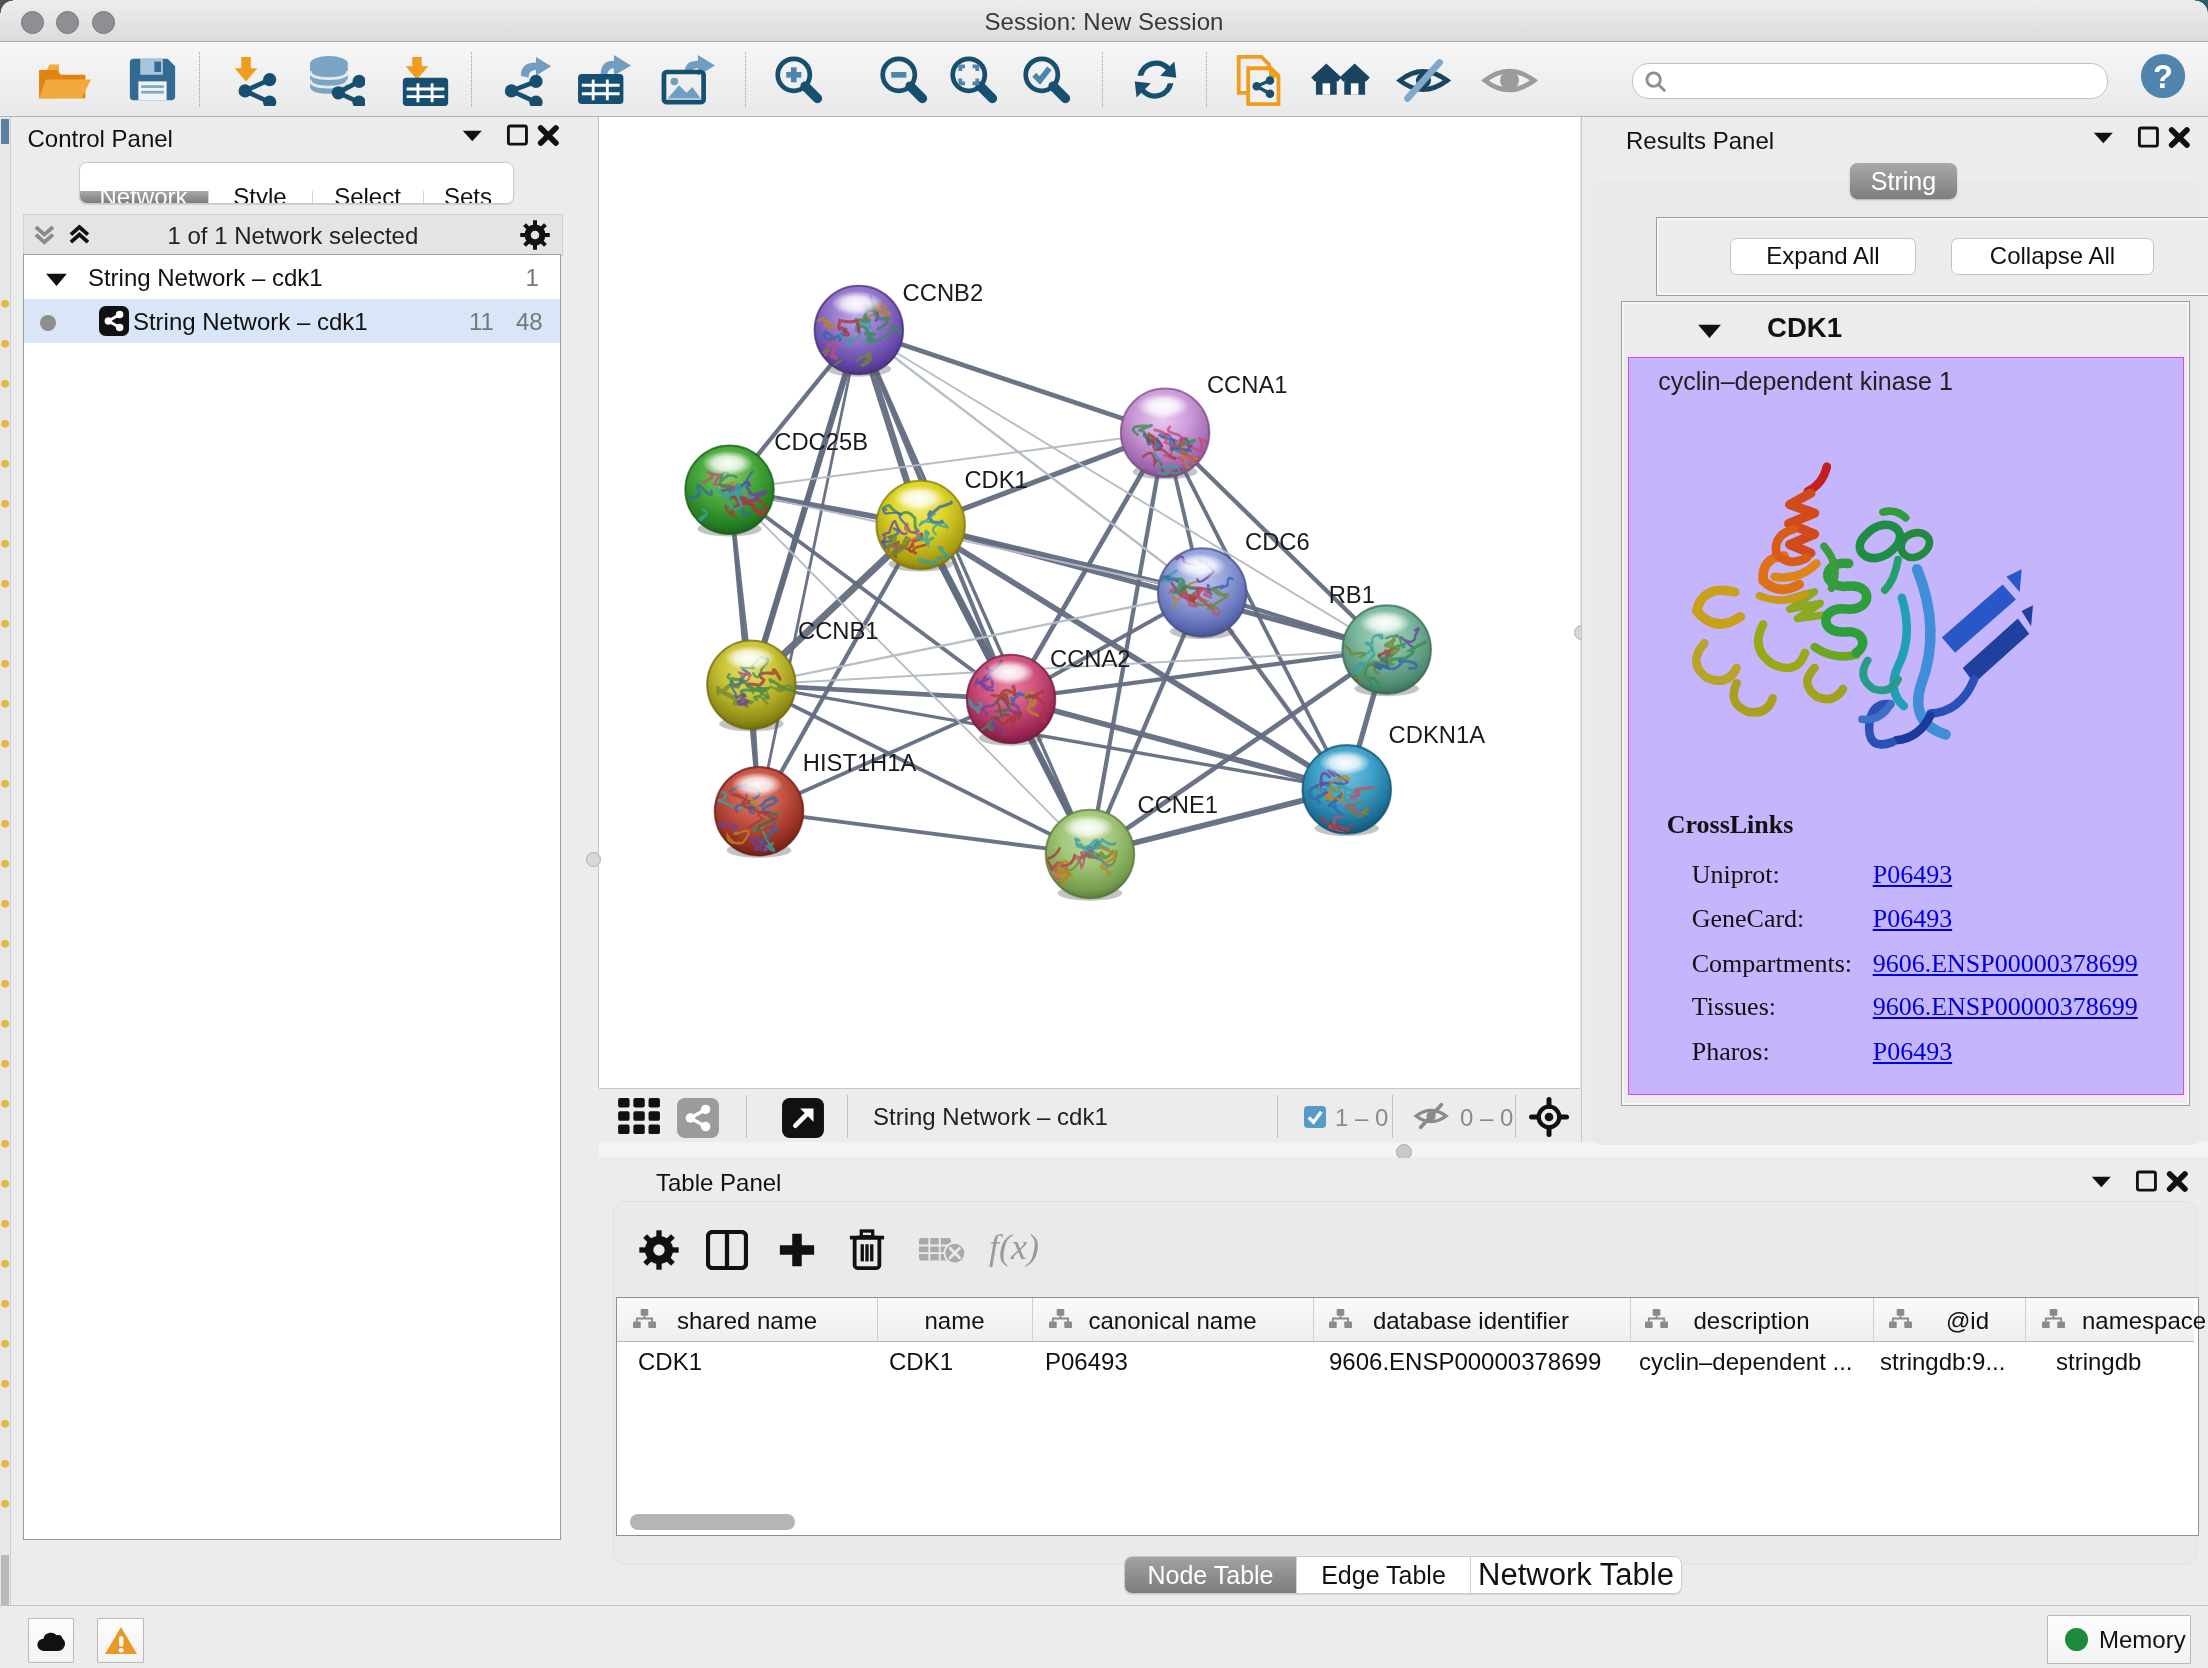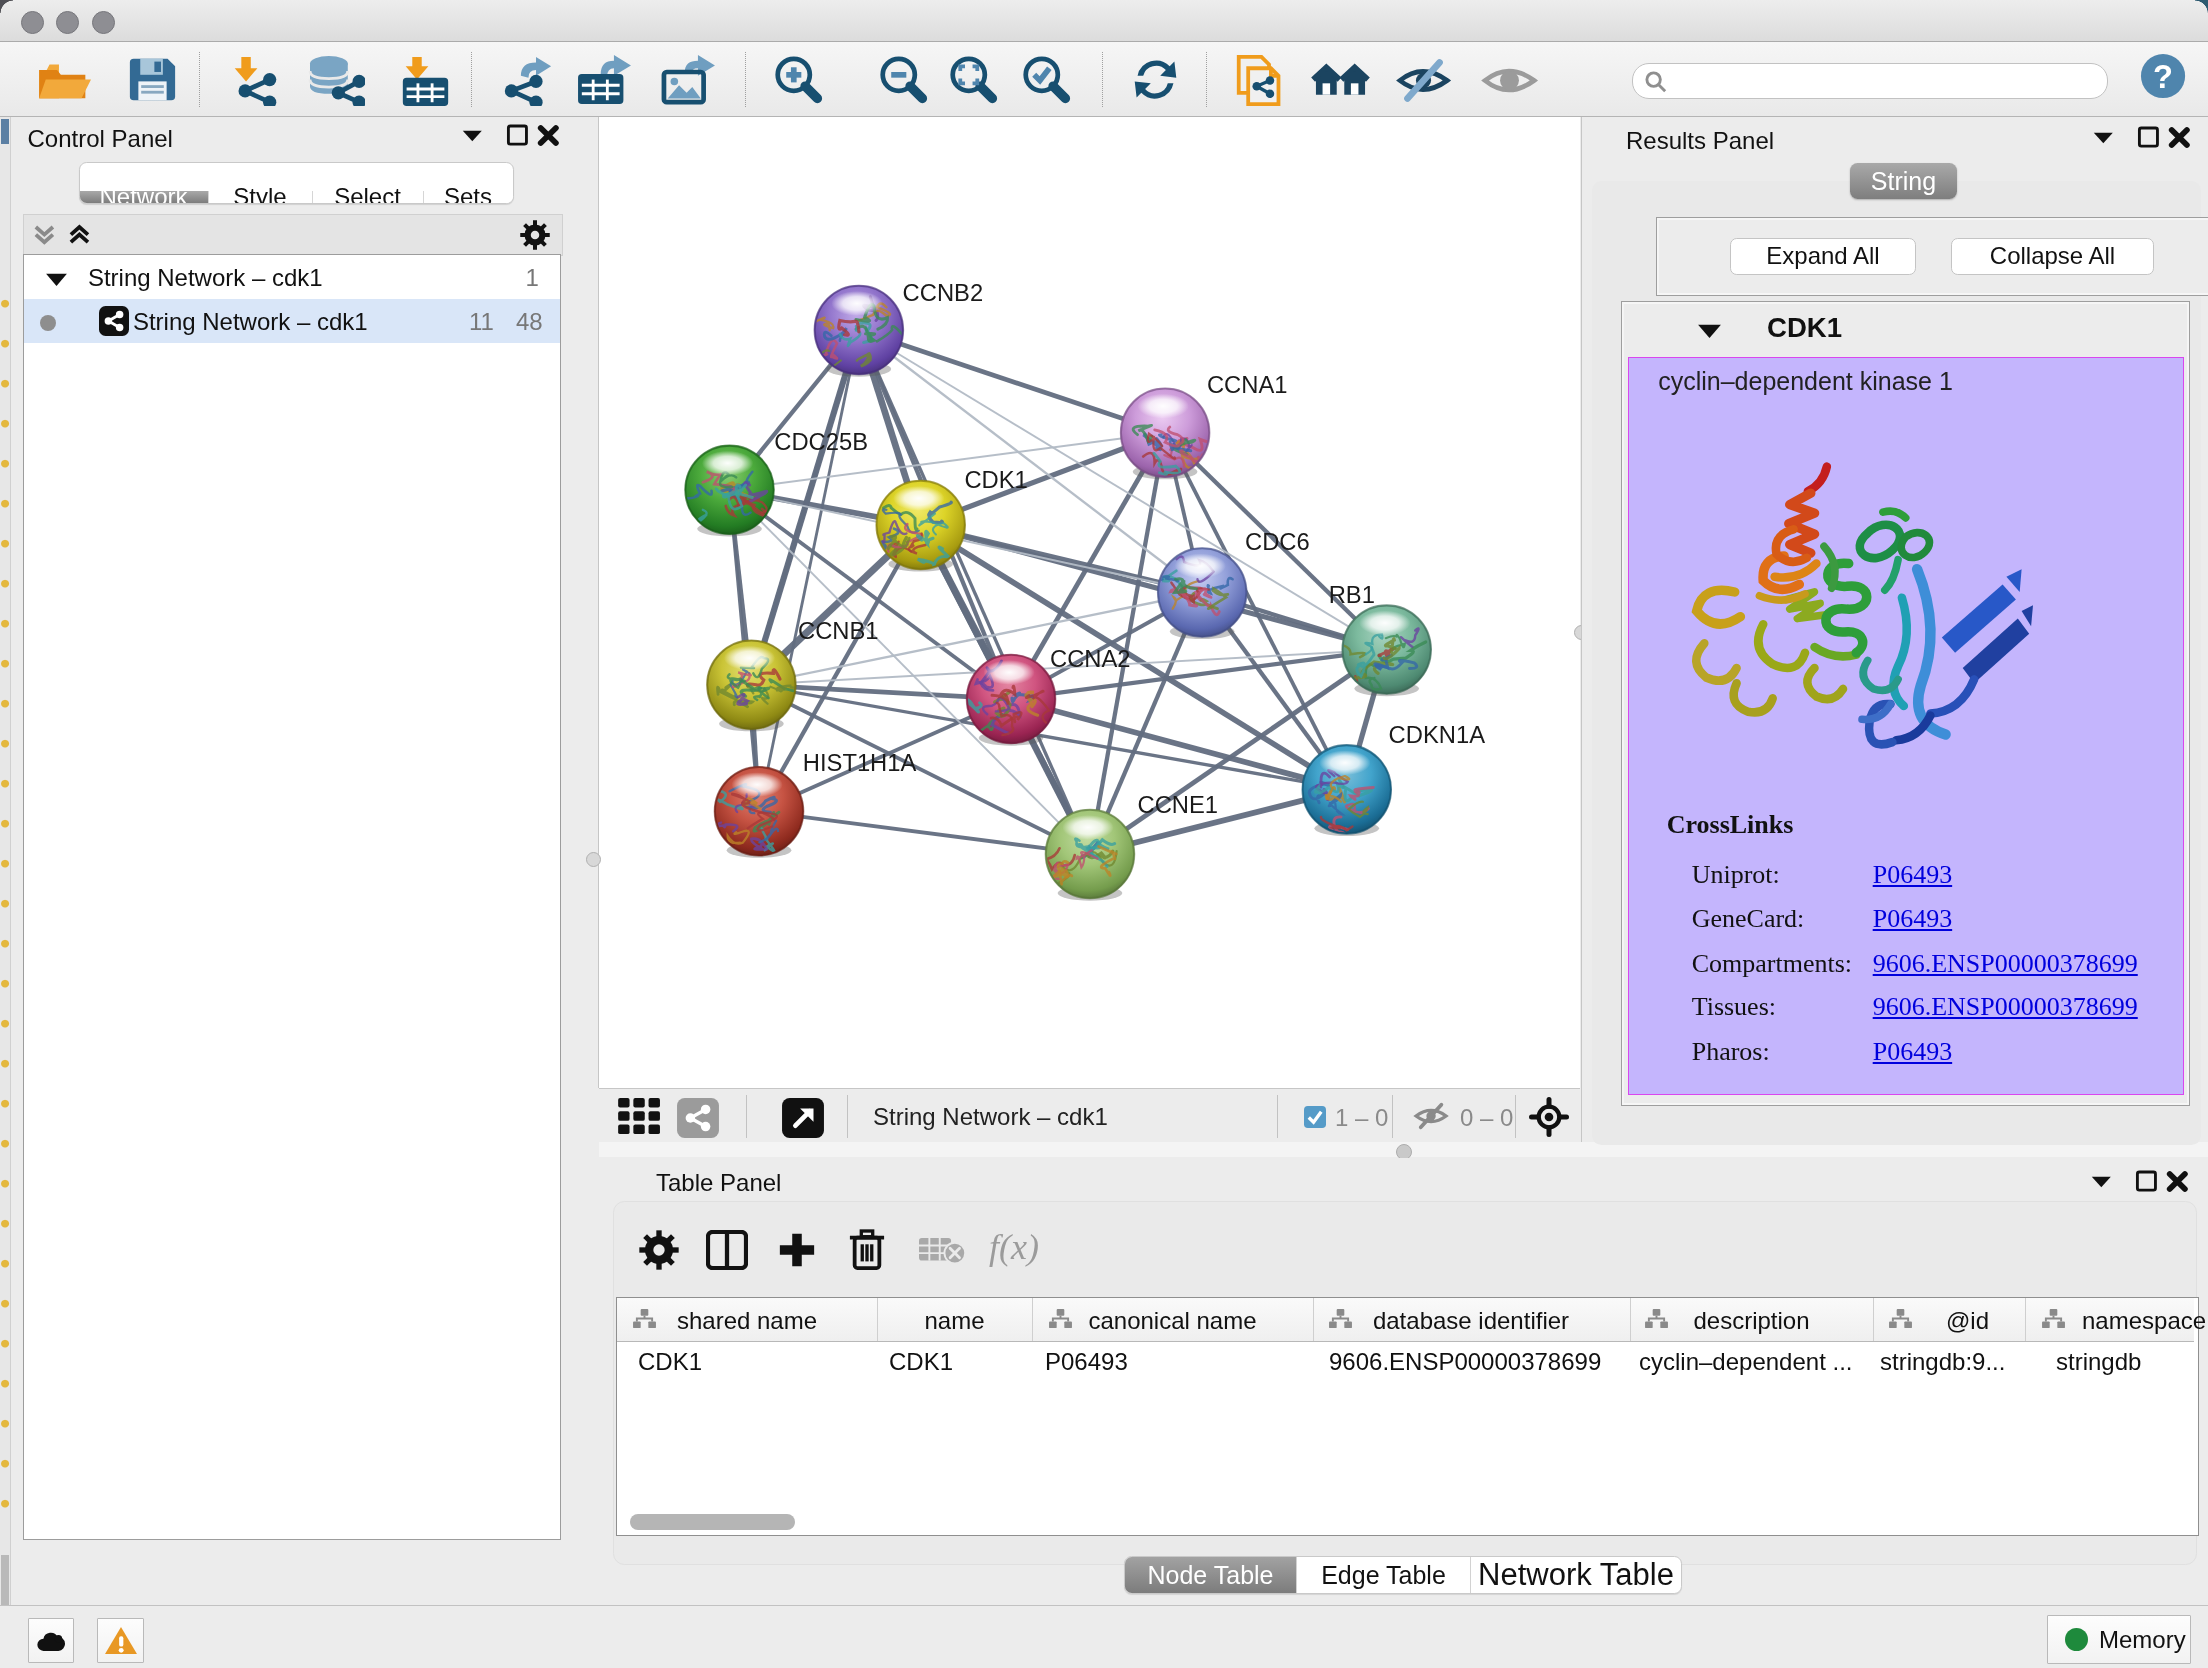--- a/index.html
+++ b/index.html
@@ -64,20 +64,21 @@
   .tcell{position:absolute;top:4.8px;font-size:24px;color:#111;}
 </style>
 </head>
 <body>
 <div class="abs" style="left:0;top:0;width:13.3px;height:13.3px;background:radial-gradient(circle at 13.3px 13.3px, rgba(0,0,0,0) 12.4px, #505055 13px);z-index:9;"></div>
 <div class="abs" style="left:2195px;top:0;width:13.3px;height:13.3px;background:radial-gradient(circle at 0 13.3px, rgba(0,0,0,0) 12.4px, #2d5a70 13px);z-index:9;"></div>
 <div class="abs" id="titlebar">
   <span class="tl" style="left:21px;"></span>
   <span class="tl" style="left:56px;"></span>
   <span class="tl" style="left:92px;"></span>
+  <div id="title">Session: New Session</div>
 </div>
 <div class="abs" id="toolbar">
 
   <svg class="ticon" style="left:36px;" width="61" height="49" viewBox="0 0 64 52">
     <path d="M3 16 L3 46 L24 46 L24 10 L14 10 L11 16 Z" fill="#f2a93b"></path>
     <path d="M3 16 L22 16 L26 21 L52 21 L52 46 L3 46 Z" fill="#e08214"></path>
     <path d="M10 26 L58 26 L48 46 L3 46 Z" fill="#f2a93b"></path>
   </svg>
 
   <svg class="ticon" style="left:126px;" width="53" height="49" viewBox="0 0 56 52">
@@ -287,20 +288,21 @@
     <svg style="position:absolute;left:9.5px;top:7.6px;" width="72" height="25" viewBox="0 0 76 26">
       <g stroke="#8a8a8a" stroke-width="4" fill="none">
           <path d="M3 4 L12 12 L21 4"></path>
           <path d="M3 12 L12 20 L21 12"></path>
         </g>
       <g stroke="#111" stroke-width="4" fill="none">
           <path d="M40 12 L49 4 L58 12"></path>
           <path d="M40 20 L49 12 L58 20"></path>
         </g>
     </svg>
+    <div style="position:absolute;left:0;top:6.7px;width:100%;text-align:center;">1 of 1 Network selected</div>
     <svg style="position:absolute;left:496px;top:4.8px;" width="30" height="30" viewBox="0 0 24 24">
         <g fill="#111">
           <circle cx="12" cy="12" r="8.4"></circle>
           <rect x="10.4" y="0.2" width="3.2" height="5.4" transform="rotate(0 12 12)"></rect>
           <rect x="10.4" y="0.2" width="3.2" height="5.4" transform="rotate(45 12 12)"></rect>
           <rect x="10.4" y="0.2" width="3.2" height="5.4" transform="rotate(90 12 12)"></rect>
           <rect x="10.4" y="0.2" width="3.2" height="5.4" transform="rotate(135 12 12)"></rect>
           <rect x="10.4" y="0.2" width="3.2" height="5.4" transform="rotate(180 12 12)"></rect>
           <rect x="10.4" y="0.2" width="3.2" height="5.4" transform="rotate(225 12 12)"></rect>
           <rect x="10.4" y="0.2" width="3.2" height="5.4" transform="rotate(270 12 12)"></rect>

